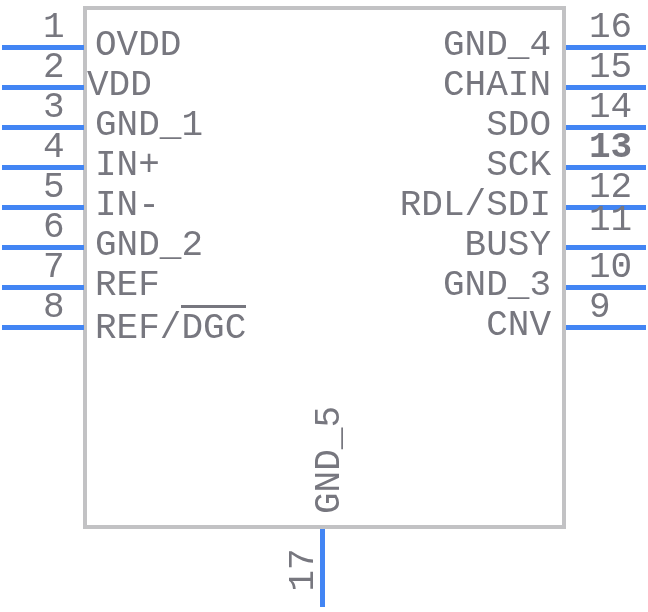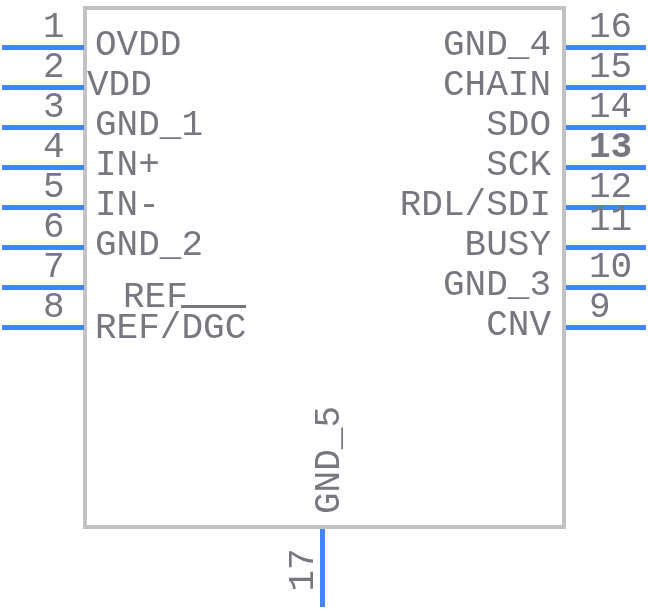--- a/index.html
+++ b/index.html
@@ -69,21 +69,21 @@
       <div class="pin-num" style="left: 43px; top: 127px;">4</div>
       <div class="pin-name" style="left: 95px; top: 145px;">IN+</div>
       <div class="pin-line" style="left: 2px; top: 205px; width: 82px;"></div>
       <div class="pin-num" style="left: 43px; top: 167px;">5</div>
       <div class="pin-name" style="left: 95px; top: 185px;">IN-</div>
       <div class="pin-line" style="left: 2px; top: 245px; width: 82px;"></div>
       <div class="pin-num" style="left: 43px; top: 207px;">6</div>
       <div class="pin-name" style="left: 95px; top: 225px;">GND_2</div>
       <div class="pin-line" style="left: 2px; top: 285px; width: 82px;"></div>
       <div class="pin-num" style="left: 43px; top: 247px;">7</div>
-      <div class="pin-name" style="left: 95px; top: 277px; margin-left: 28px;">REF</div>
+      <div class="pin-name" style="left: 95px; top: 265px;">REF</div>
       <div class="pin-line" style="left: 2px; top: 325px; width: 82px;"></div>
       <div class="pin-num" style="left: 43px; top: 287px;">8</div>
       <div class="pin-name" style="left: 95px; top: 305px;"><span>REF/</span><span class="ol">DGC</span></div>
       <div class="pin-line" style="left: 566px; top: 45px; width: 80px;"></div>
       <div class="pin-num" style="left: 589px; top: 7px;">16</div>
       <div class="pin-name" style="right: 97px; top: 25px; text-align: right;">GND_4</div>
       <div class="pin-line" style="left: 566px; top: 85px; width: 80px;"></div>
       <div class="pin-num" style="left: 589px; top: 47px;">15</div>
       <div class="pin-name" style="right: 97px; top: 65px; text-align: right;">CHAIN</div>
       <div class="pin-line" style="left: 566px; top: 125px; width: 80px;"></div>

